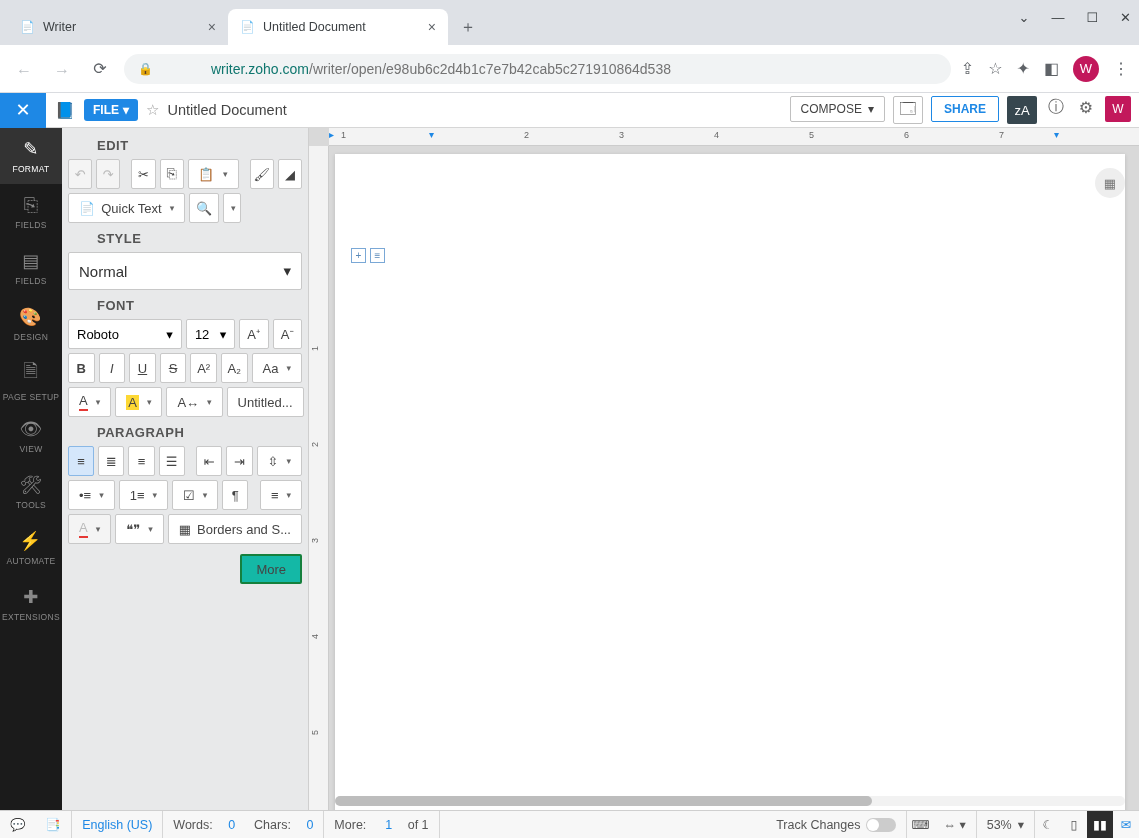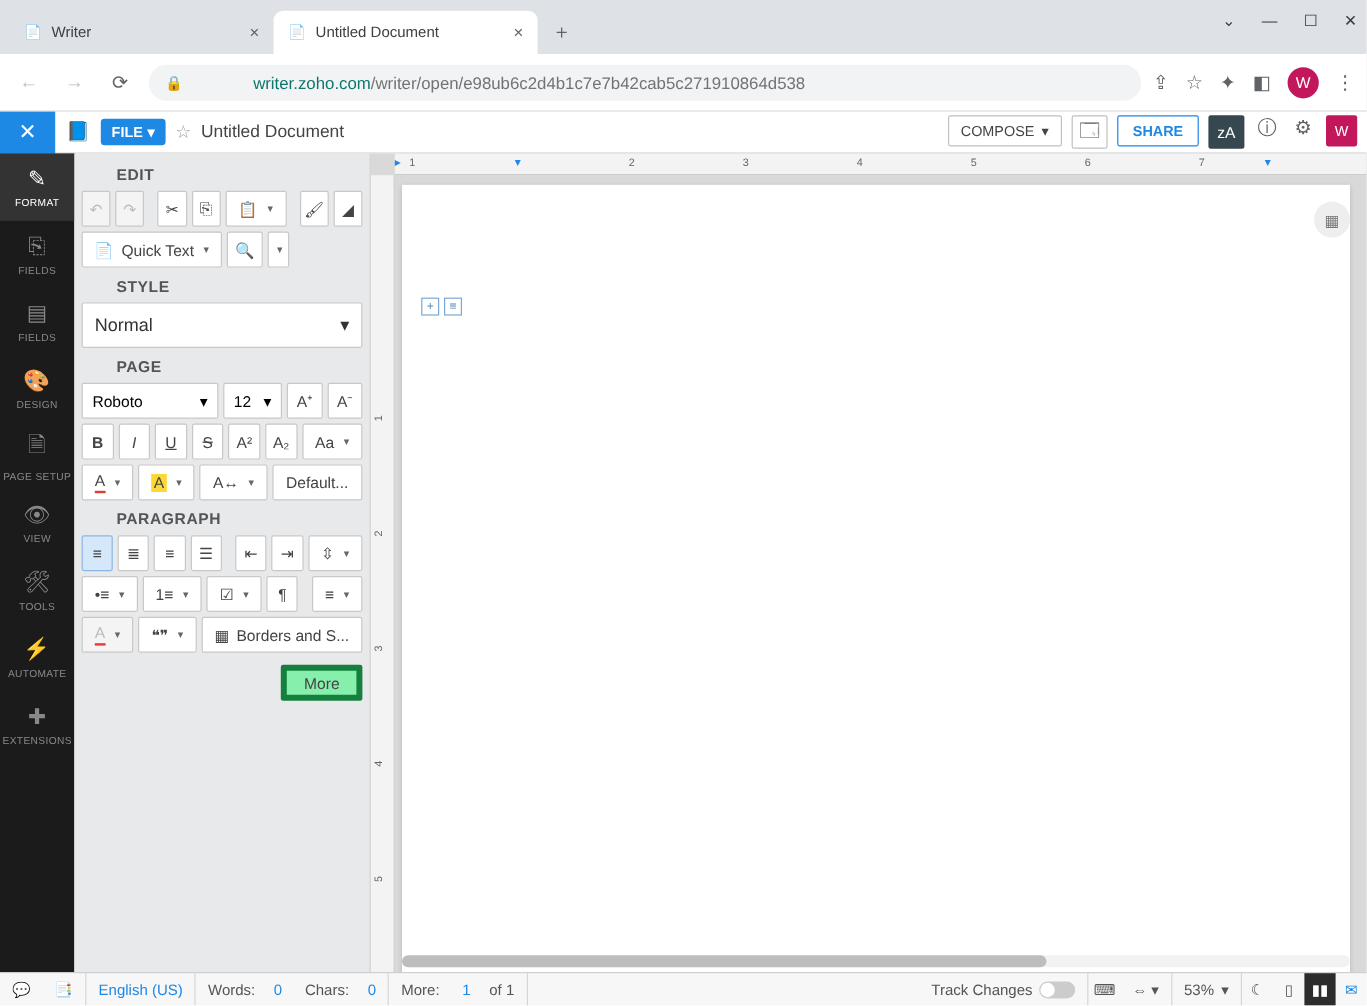--- a/index.html
+++ b/index.html
@@ -58,21 +58,21 @@
 .tbtn { height: 30px; border: 1px solid #c8c8c8; background: #fff; display: flex; align-items: center; justify-content: center; font-size: 13px; color: #444; cursor: pointer; border-radius: 2px; }
 .tbtn.disabled { color: #bbb; background: #f4f4f4; }
 .tbtn.active { background: #d5e7fb; border-color: #8ab8e6; }
 .tbtn.sq { width: 30px; }
 .tbtn.w { padding: 0 10px; gap: 6px; }
 .tbtn .dd { font-size: 9px; color: #666; margin-left: 2px; }
 .sel-full { width: 100%; height: 38px; border: 1px solid #c8c8c8; background: #fff; font-size: 15px; padding: 0 10px; color: #333; display: flex; align-items: center; justify-content: space-between; cursor: pointer; border-radius: 2px; margin-bottom: 4px; }
 .font-sel { height: 30px; border: 1px solid #c8c8c8; background: #fff; font-size: 13px; padding: 0 8px; display: flex; align-items: center; justify-content: space-between; border-radius: 2px; cursor: pointer; }
 .size-sel { width: 50px; }
 .font-name-sel { width: 116px; }
-.btn-more { height: 30px; border: 5px solid #15803d; background: #86efac; padding: 0 14px; font-size: 13px; color: #444; border-radius: 2px; cursor: pointer; float: right; margin-top: 6px; }
+.btn-more { height: 30px; border: 2px solid #15803d; background: #14b8a6; padding: 0 14px; font-size: 13px; color: #444; border-radius: 2px; cursor: pointer; float: right; margin-top: 6px; }
 .uline-red { border-bottom: 2px solid #e53935; display: inline-block; padding-bottom: 1px; }
 .hilite { background: #fdd835; padding: 0 2px; }
 
 
 .canvas-wrap { flex: 1; background: #d9d9d9; position: relative; overflow: hidden; }
 .ruler-h { position: absolute; top: 0; left: 20px; right: 0; height: 18px; background: #f3f3f3; border-bottom: 1px solid #ccc; font-size: 9px; color: #666; }
 .ruler-h .maj { position: absolute; top: 2px; }
 .ruler-v { position: absolute; top: 18px; left: 0; width: 20px; bottom: 0; background: #f3f3f3; border-right: 1px solid #ccc; font-size: 9px; color: #666; }
 .ruler-v .maj { position: absolute; left: 6px; transform: rotate(-90deg); transform-origin: left; }
 .page { position: absolute; top: 26px; left: 26px; width: 790px; height: 1000px; background: #fff; box-shadow: 0 1px 4px rgba(0,0,0,0.15); }
@@ -230,21 +230,21 @@
           <span class="dd">▾</span>
         </div>
     </div>
 
     <div class="panel-h">STYLE</div>
     <div class="sel-full">
         <span>Normal</span>
         <span class="dd">▾</span>
       </div>
 
-    <div class="panel-h">PAGE</div>
+    <div class="panel-h">FONT</div>
     <div class="tool-row">
       <div class="font-sel font-name-sel">
           <span>Roboto</span>
           <span class="dd">▾</span>
         </div>
       <div class="font-sel size-sel">
           <span>12</span>
           <span class="dd">▾</span>
         </div>
       <div class="tbtn sq">A⁺</div>
@@ -270,21 +270,21 @@
     <div class="tool-row">
       <div class="tbtn w">
           <span class="uline-red">A</span>
           <span class="dd">▾</span>
         </div>
       <div class="tbtn w">
           <span class="hilite">A</span>
           <span class="dd">▾</span>
         </div>
       <div class="tbtn w">A↔<span class="dd">▾</span></div>
-      <div class="tbtn w" style="flex:1">Default...</div>
+      <div class="tbtn w" style="flex:1">Untitled...</div>
     </div>
 
     <div class="panel-h">PARAGRAPH</div>
     <div class="tool-row">
       <div class="tbtn sq active">≡</div>
       <div class="tbtn sq">≣</div>
       <div class="tbtn sq">≡</div>
       <div class="tbtn sq">☰</div>
       <div style="width:4px"></div>
       <div class="tbtn sq">⇤</div>

